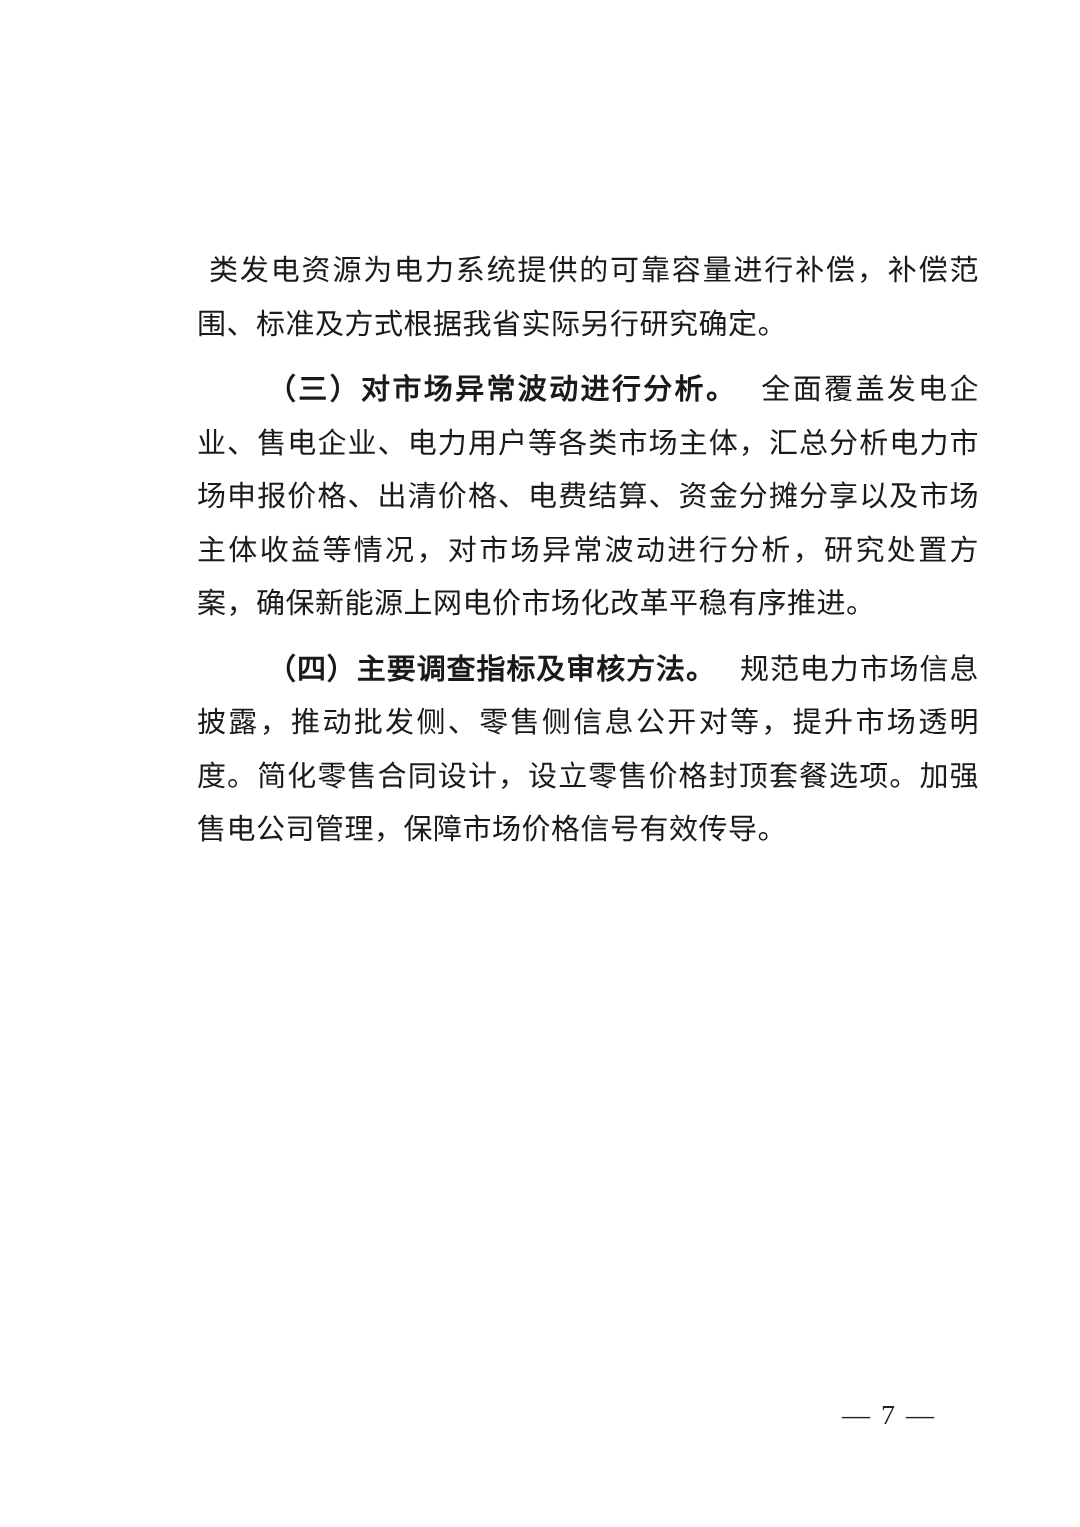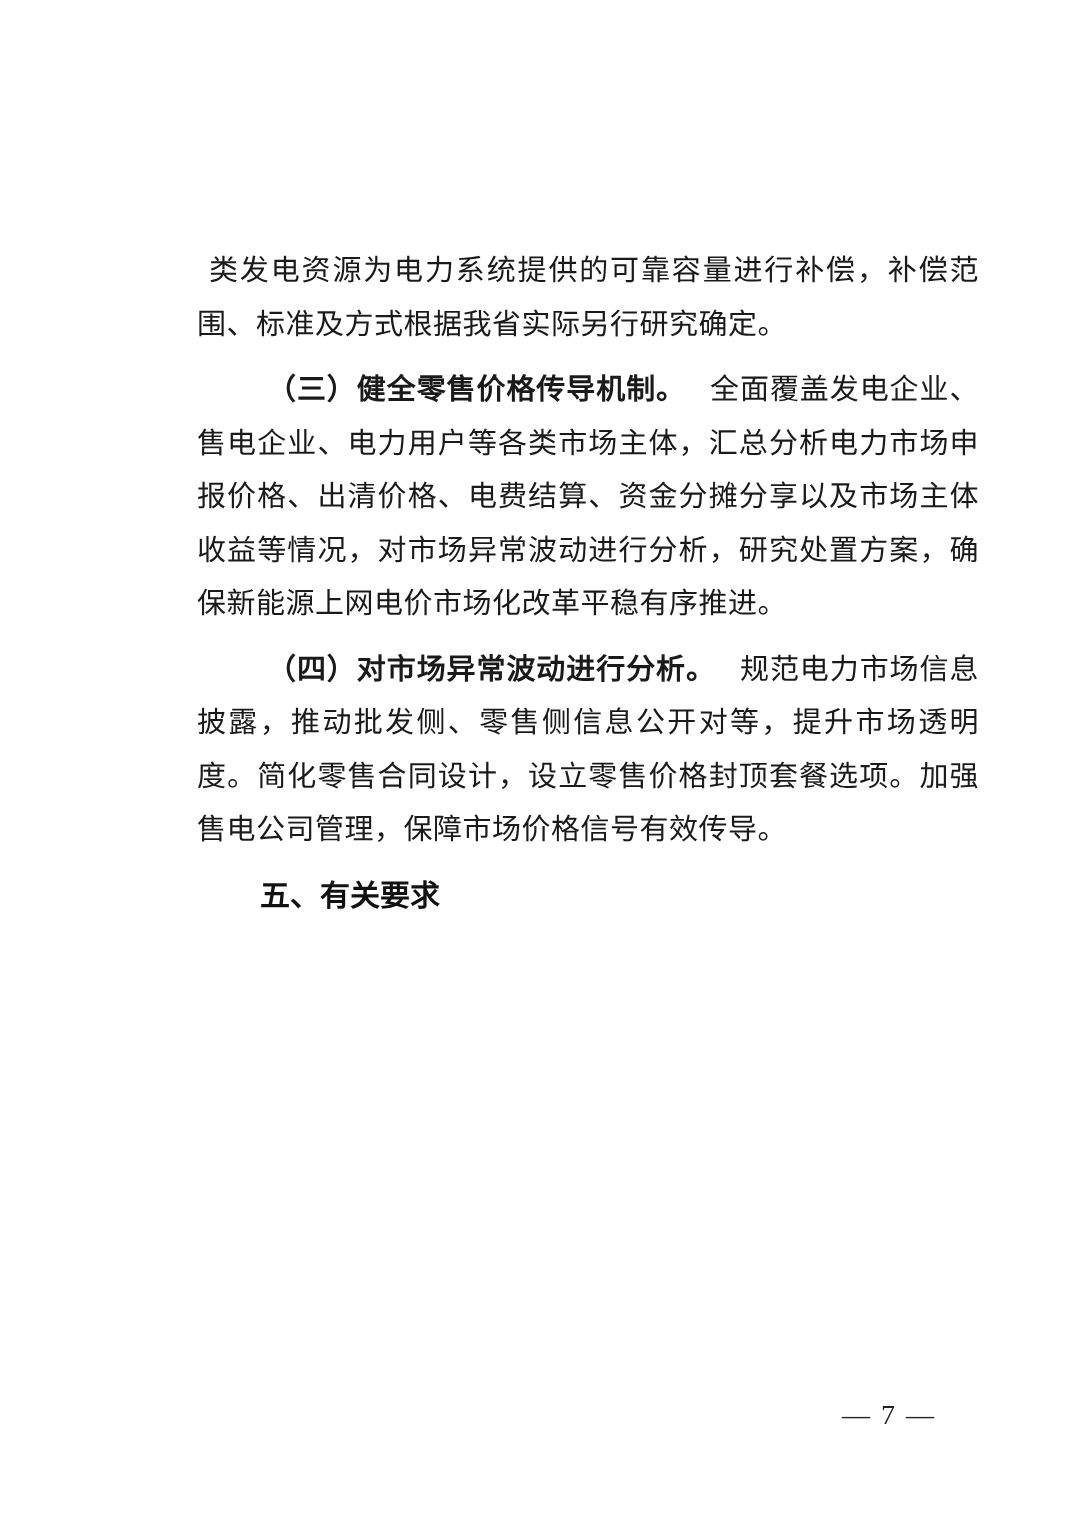--- a/index.html
+++ b/index.html
@@ -65,24 +65,23 @@
 </head>
 <body>
 
 <div class="page">
 
   <div class="doc-body">
 
     <p class="para"><span>类发电资源为电力系统提供的可靠容量进行补偿，补偿范围、标准及方式根据我省实际另行研究确定。</span></p>
 
 
-    <p class="para indent"><span class="lead">（三）健全零售价格传导机制。</span><span>全面覆盖发电企业、售电企业、电力用户等各类市场主体，汇总分析电力市场申报价格、出清价格、电费结算、资金分摊分享以及市场主体收益等情况，对市场异常波动进行分析，研究处置方案，确保新能源上网电价市场化改革平稳有序推进。</span></p>
+    <p class="para indent"><span class="lead">（三）对市场异常波动进行分析。</span><span>全面覆盖发电企业、售电企业、电力用户等各类市场主体，汇总分析电力市场申报价格、出清价格、电费结算、资金分摊分享以及市场主体收益等情况，对市场异常波动进行分析，研究处置方案，确保新能源上网电价市场化改革平稳有序推进。</span></p>
 
-    <p class="para indent"><span class="lead">（四）对市场异常波动进行分析。</span><span>规范电力市场信息披露，推动批发侧、零售侧信息公开对等，提升市场透明度。简化零售合同设计，设立零售价格封顶套餐选项。加强售电公司管理，保障市场价格信号有效传导。</span></p>
+    <p class="para indent"><span class="lead">（四）主要调查指标及审核方法。</span><span>规范电力市场信息披露，推动批发侧、零售侧信息公开对等，提升市场透明度。简化零售合同设计，设立零售价格封顶套餐选项。加强售电公司管理，保障市场价格信号有效传导。</span></p>
 
-    <h2 class="section-heading">五、有关要求</h2>
 
 
   </div>
 
   <div class="page-number">— 7 —</div>
 
 </div>
 
 </body></html>

